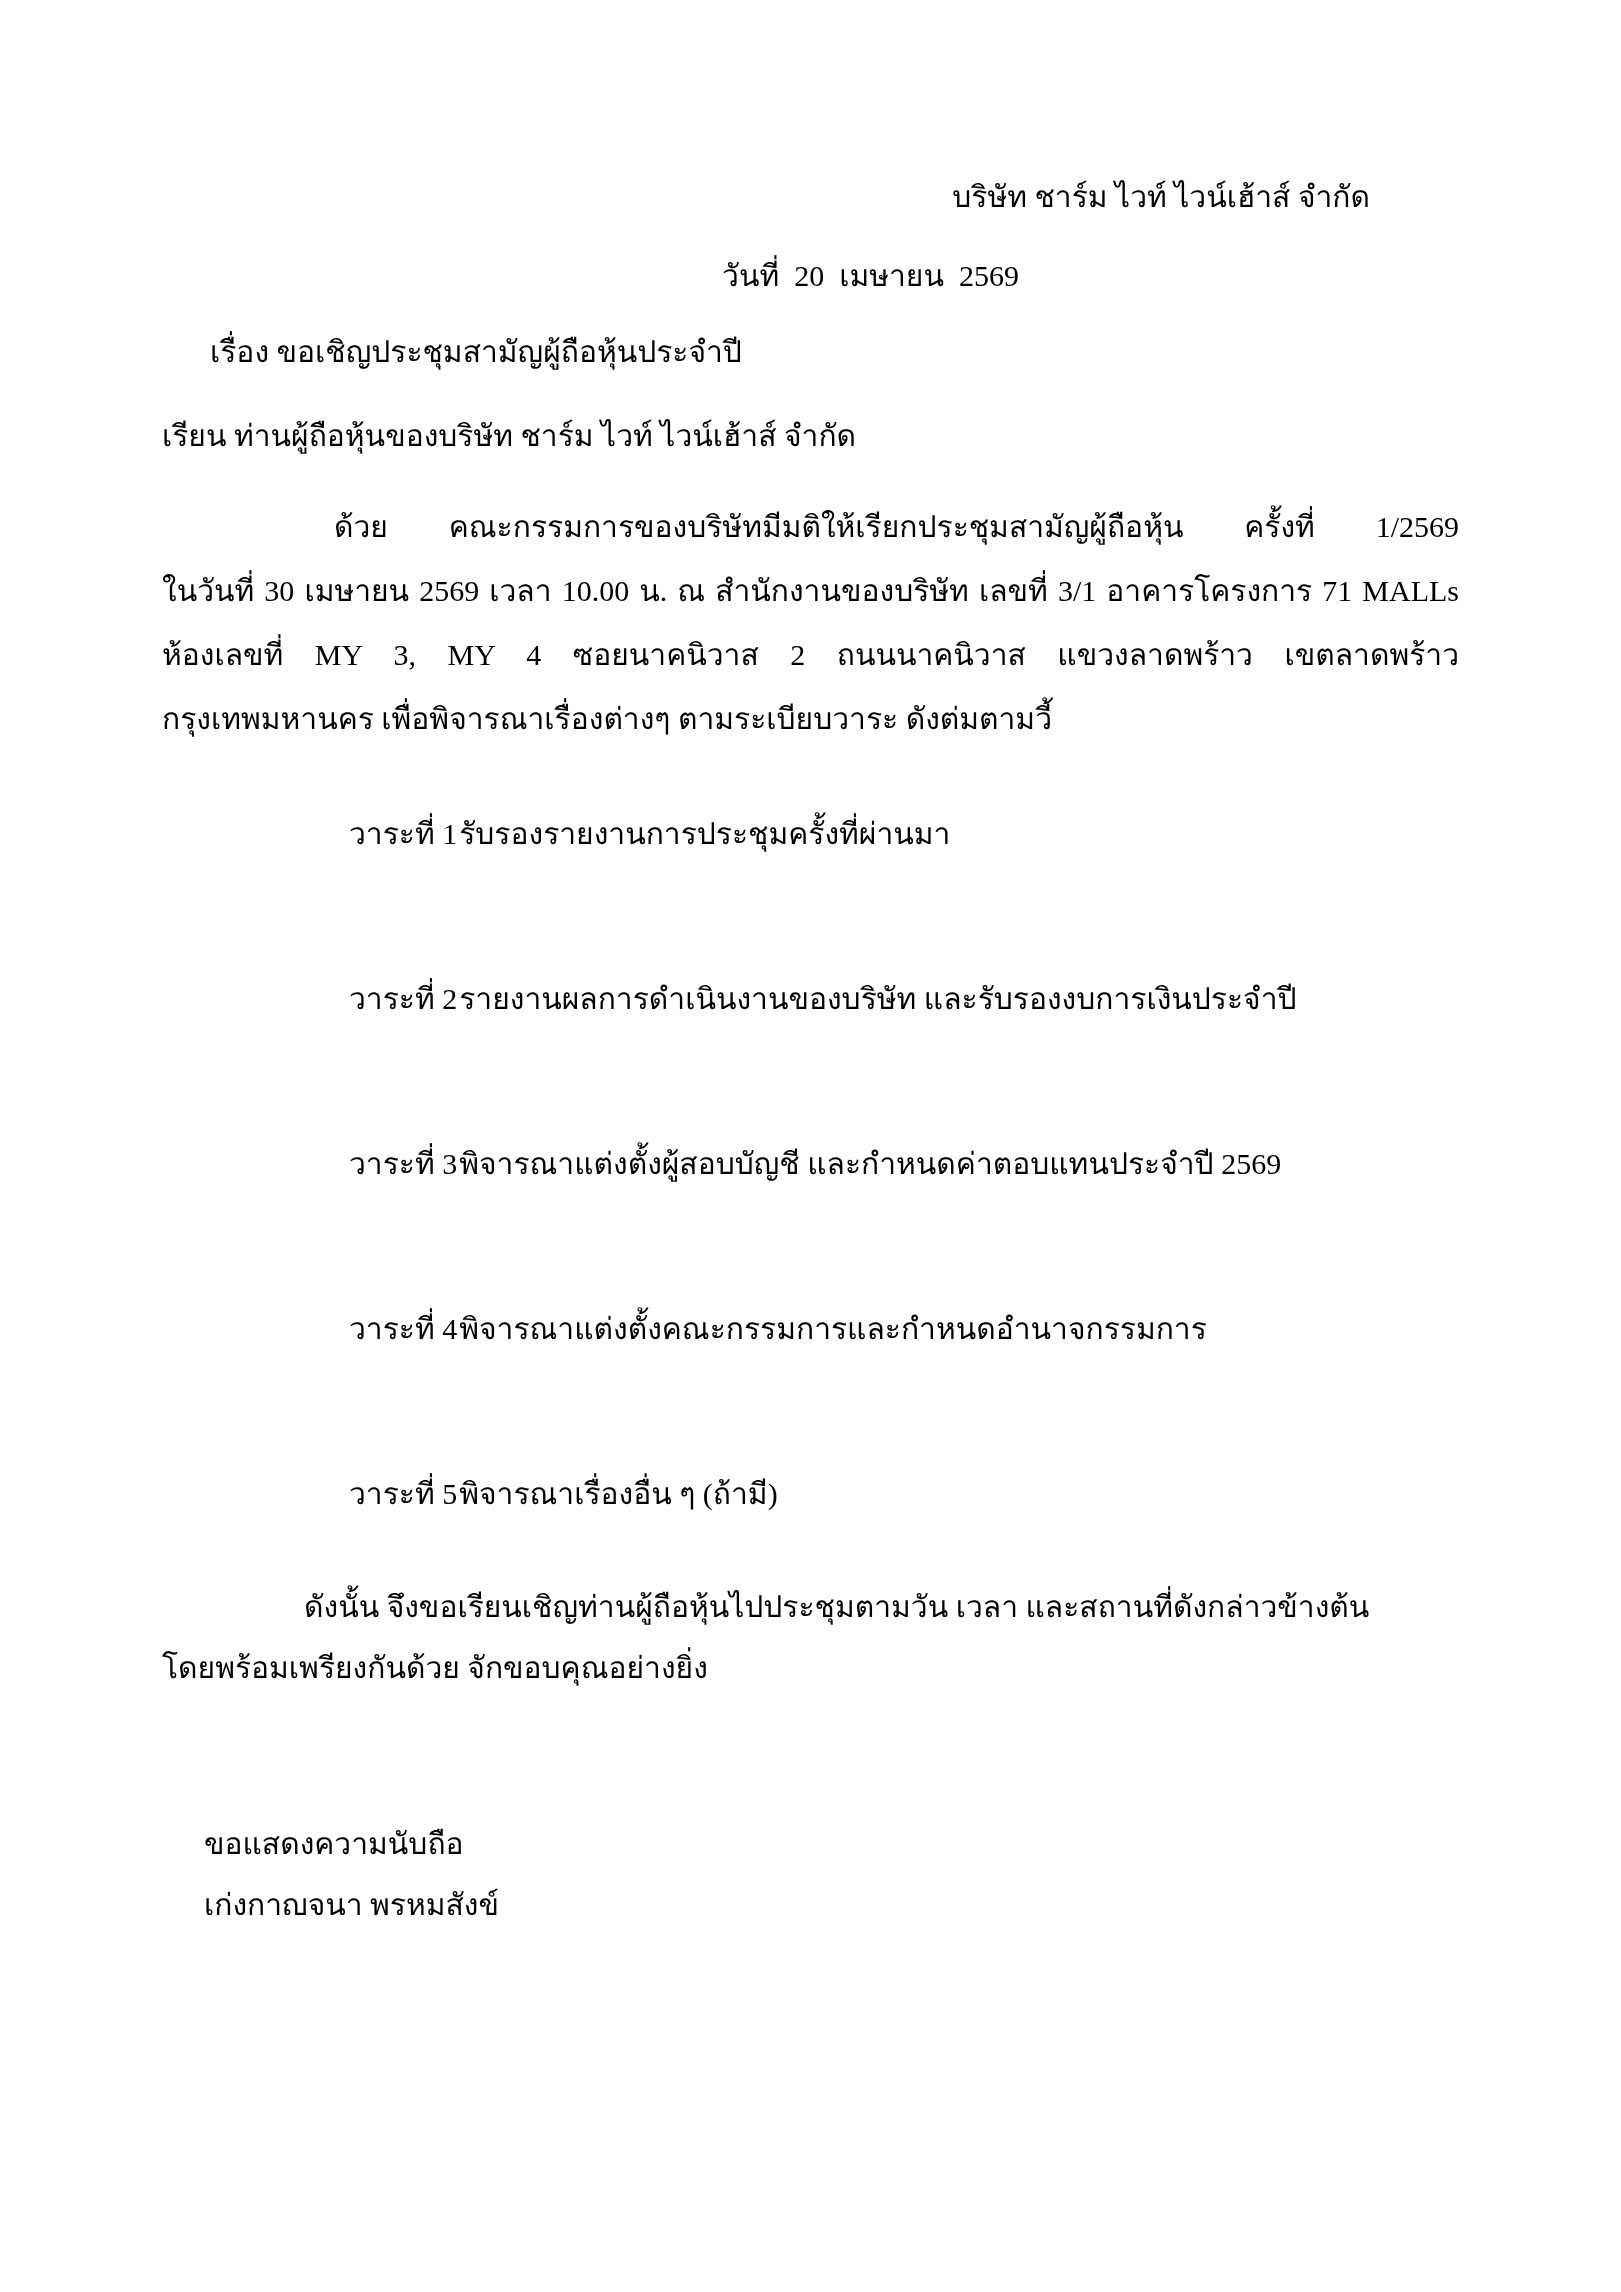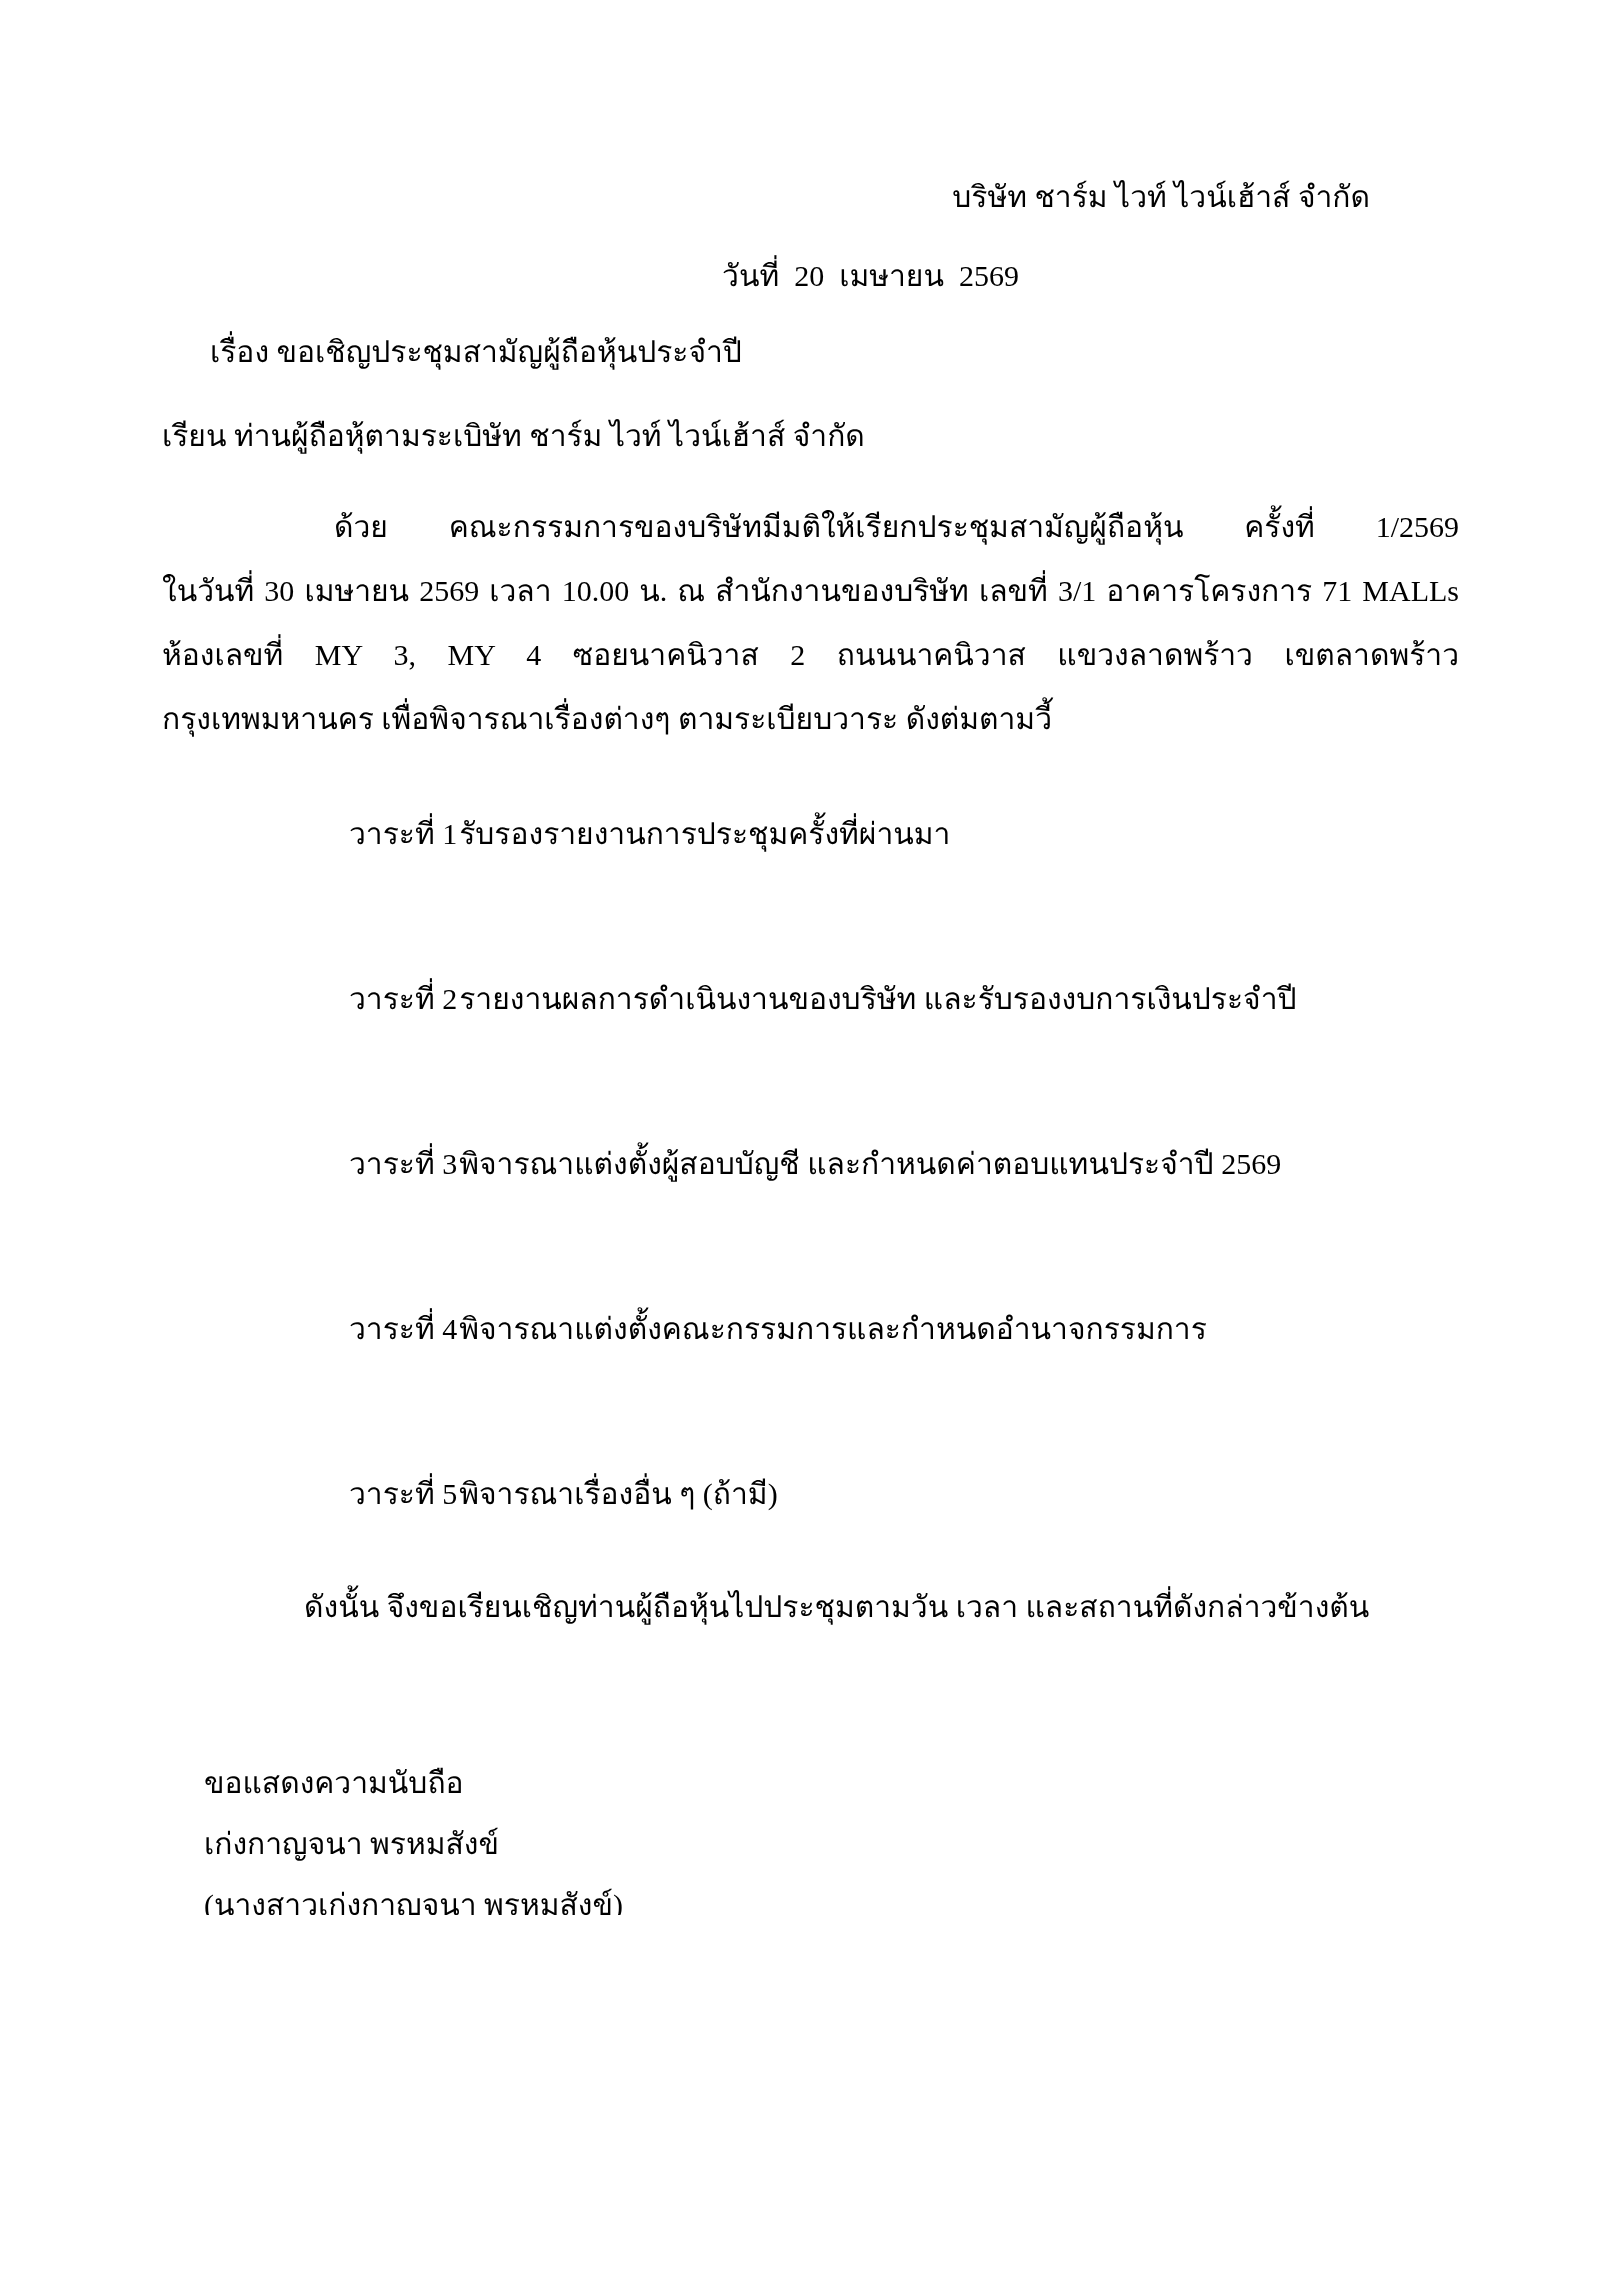--- a/index.html
+++ b/index.html
@@ -87,21 +87,21 @@
 <body>
 
 <div class="page">
 
   <div class="company-line">บริษัท ชาร์ม ไวท์ ไวน์เฮ้าส์ จำกัด</div>
 
   <div class="date-line">วันที่  20  เมษายน  2569</div>
 
   <div class="subject-line">เรื่อง ขอเชิญประชุมสามัญผู้ถือหุ้นประจำปี</div>
 
-  <div class="salutation-line">เรียน ท่านผู้ถือหุ้ตามระเบิษัท ชาร์ม ไวท์ ไวน์เฮ้าส์ จำกัด</div>
+  <div class="salutation-line">เรียน ท่านผู้ถือหุ้นของบริษัท ชาร์ม ไวท์ ไวน์เฮ้าส์ จำกัด</div>
 
   <div class="body-block">
     <div class="body-line first stretch">ด้วย คณะกรรมการของบริษัทมีมติให้เรียกประชุมสามัญผู้ถือหุ้น ครั้งที่ 1/2569</div>
     <div class="body-line stretch">ในวันที่ 30 เมษายน 2569 เวลา 10.00 น. ณ สำนักงานของบริษัท เลขที่ 3/1 อาคารโครงการ 71 MALLs</div>
     <div class="body-line stretch">ห้องเลขที่ MY 3, MY 4 ซอยนาคนิวาส 2 ถนนนาคนิวาส แขวงลาดพร้าว เขตลาดพร้าว</div>
     <div class="body-line">กรุงเทพมหานคร เพื่อพิจารณาเรื่องต่างๆ ตามระเบียบวาระ ดังต่มตามวี้</div>
   </div>
 
   <div class="agenda-block">
     <div class="agenda-row">
@@ -116,20 +116,21 @@
     <div class="agenda-row">
       <span class="agenda-no">วาระที่ 4</span><span>พิจารณาแต่งตั้งคณะกรรมการและกำหนดอำนาจกรรมการ</span>
     </div>
     <div class="agenda-row">
       <span class="agenda-no">วาระที่ 5</span><span>พิจารณาเรื่องอื่น ๆ (ถ้ามี)</span>
     </div>
   </div>
 
   <div class="closing-block">
     <div class="closing-line first">ดังนั้น จึงขอเรียนเชิญท่านผู้ถือหุ้นไปประชุมตามวัน เวลา และสถานที่ดังกล่าวข้างต้น</div>
+    <div class="closing-line">โดยพร้อมเพรียงกันด้วย จักขอบคุณอย่างยิ่ง</div>
   </div>
 
   <div class="signature-block">
     <div class="signature-line">ขอแสดงความนับถือ</div>
     <div class="signature-line">เก่งกาญจนา พรหมสังข์</div>
     <div class="signature-line">(นางสาวเก่งกาญจนา พรหมสังข์)</div>
     <div class="signature-line">กรรมการ</div>
   </div>
 
 </div>

